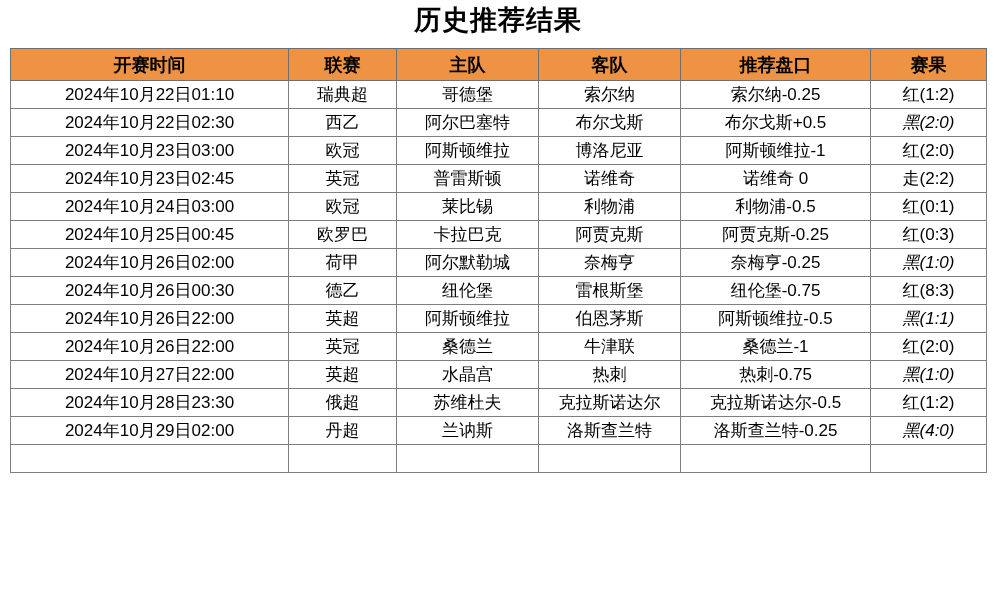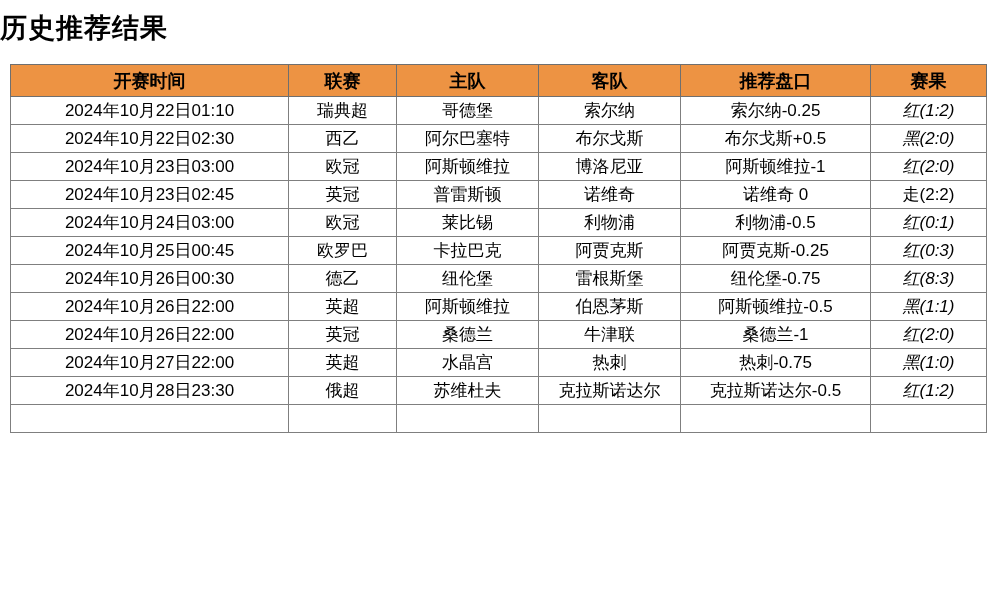--- a/index.html
+++ b/index.html
@@ -13,32 +13,32 @@
     font-family: "Liberation Sans", sans-serif;
     overflow: hidden;
   }
   .sheet {
     position: relative;
     width: 996px;
     height: 599px;
     background: #ffffff;
   }
   .title {
-    text-align: left;
+    text-align: center;
     font-size: 27px;
     font-weight: bold;
     color: #000000;
     letter-spacing: 1px;
-    padding: 10px 0 10px 0;
+    padding: 2px 0 10px 0;
     font-family: "Liberation Sans", sans-serif;
   }
   table.grid {
     border-collapse: collapse;
     table-layout: fixed;
-    margin: 8px 10px;
+    margin: 0 10px;
     width: 976px;
   }
   table.grid td, table.grid th {
     border: 1px solid #7f7f7f;
     height: 27px;
     padding: 0 2px;
     text-align: center;
     vertical-align: middle;
     font-size: 17px;
     color: #000000;
@@ -53,21 +53,21 @@
     height: 31px;
     border: 1px solid #6f6f6f;
   }
   .col-time   { width: 278px; }
   .col-league { width: 108px; }
   .col-home   { width: 142px; }
   .col-away   { width: 142px; }
   .col-line   { width: 190px; }
   .col-result { width: 116px; }
 
-  .res-red  { color: #ff0000; font-style: italic; }
+  .res-red  { color: #ff0000; }
   .res-black{ color: #000000; font-style: italic; }
   .res-blue { color: #2aa9d6; }
 
   .filler-row td {
     border: 1px solid #bfbfbf;
     border-left-color: #7f7f7f;
     border-right-color: #7f7f7f;
     height: 27px;
   }
   .bottom-space {
@@ -143,20 +143,28 @@
         </tr>
         <tr>
           <td>2024年10月25日00:45</td>
           <td>欧罗巴</td>
           <td>卡拉巴克</td>
           <td>阿贾克斯</td>
           <td>阿贾克斯-0.25</td>
           <td class="res-red">红(0:3)</td>
         </tr>
         <tr>
+          <td>2024年10月26日02:00</td>
+          <td>荷甲</td>
+          <td>阿尔默勒城</td>
+          <td>奈梅亨</td>
+          <td>奈梅亨-0.25</td>
+          <td class="res-black">黑(1:0)</td>
+        </tr>
+        <tr>
           <td>2024年10月26日00:30</td>
           <td>德乙</td>
           <td>纽伦堡</td>
           <td>雷根斯堡</td>
           <td>纽伦堡-0.75</td>
           <td class="res-red">红(8:3)</td>
         </tr>
         <tr>
           <td>2024年10月26日22:00</td>
           <td>英超</td>
@@ -182,20 +190,28 @@
           <td class="res-black">黑(1:0)</td>
         </tr>
         <tr>
           <td>2024年10月28日23:30</td>
           <td>俄超</td>
           <td>苏维杜夫</td>
           <td>克拉斯诺达尔</td>
           <td>克拉斯诺达尔-0.5</td>
           <td class="res-red">红(1:2)</td>
         </tr>
+        <tr>
+          <td>2024年10月29日02:00</td>
+          <td>丹超</td>
+          <td>兰讷斯</td>
+          <td>洛斯查兰特</td>
+          <td>洛斯查兰特-0.25</td>
+          <td class="res-black">黑(4:0)</td>
+        </tr>
         <tr class="filler-row">
           <td>&nbsp;</td>
           <td>&nbsp;</td>
           <td>&nbsp;</td>
           <td>&nbsp;</td>
           <td>&nbsp;</td>
           <td>&nbsp;</td>
         </tr>
       </tbody>
   </table>

